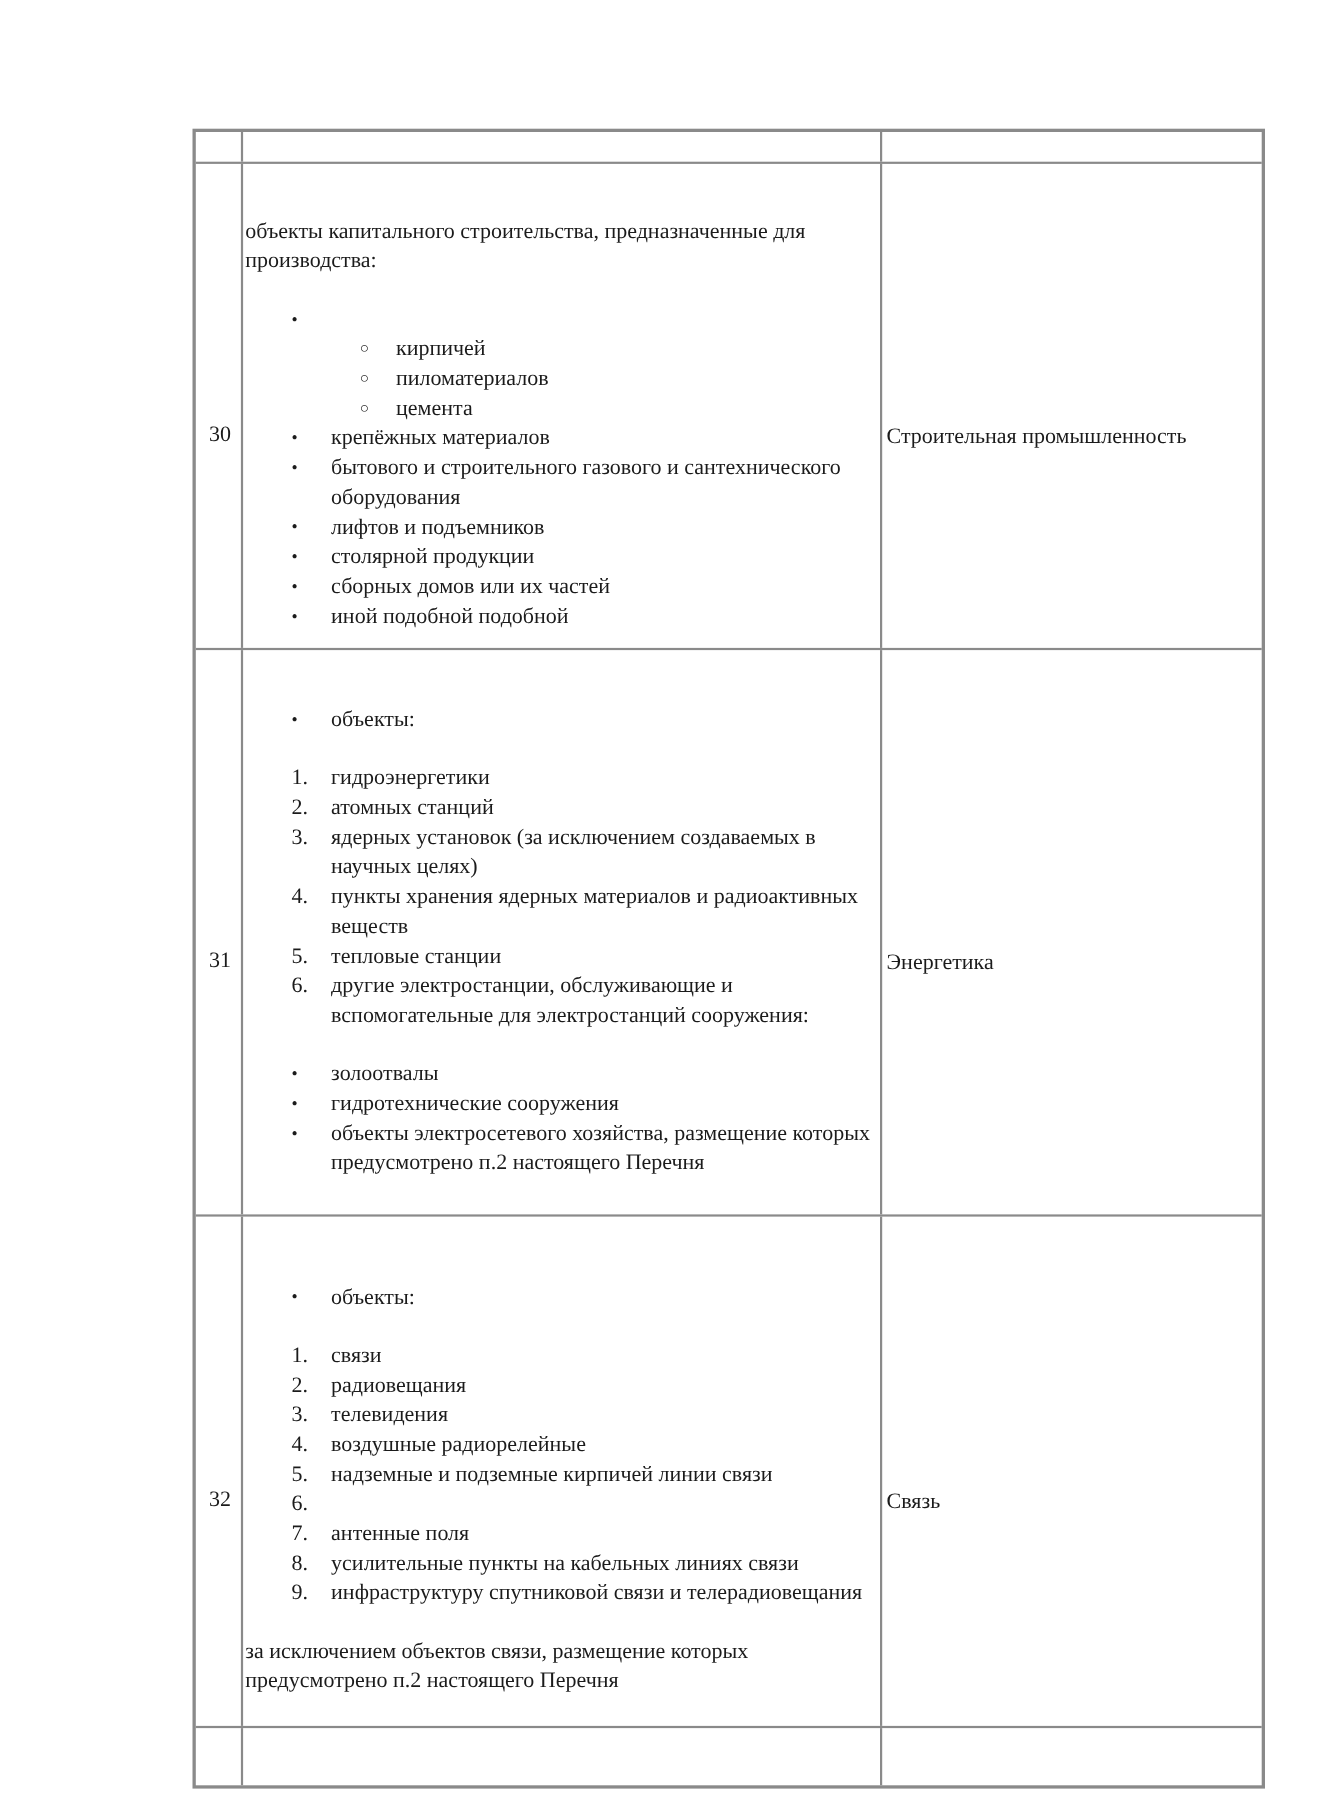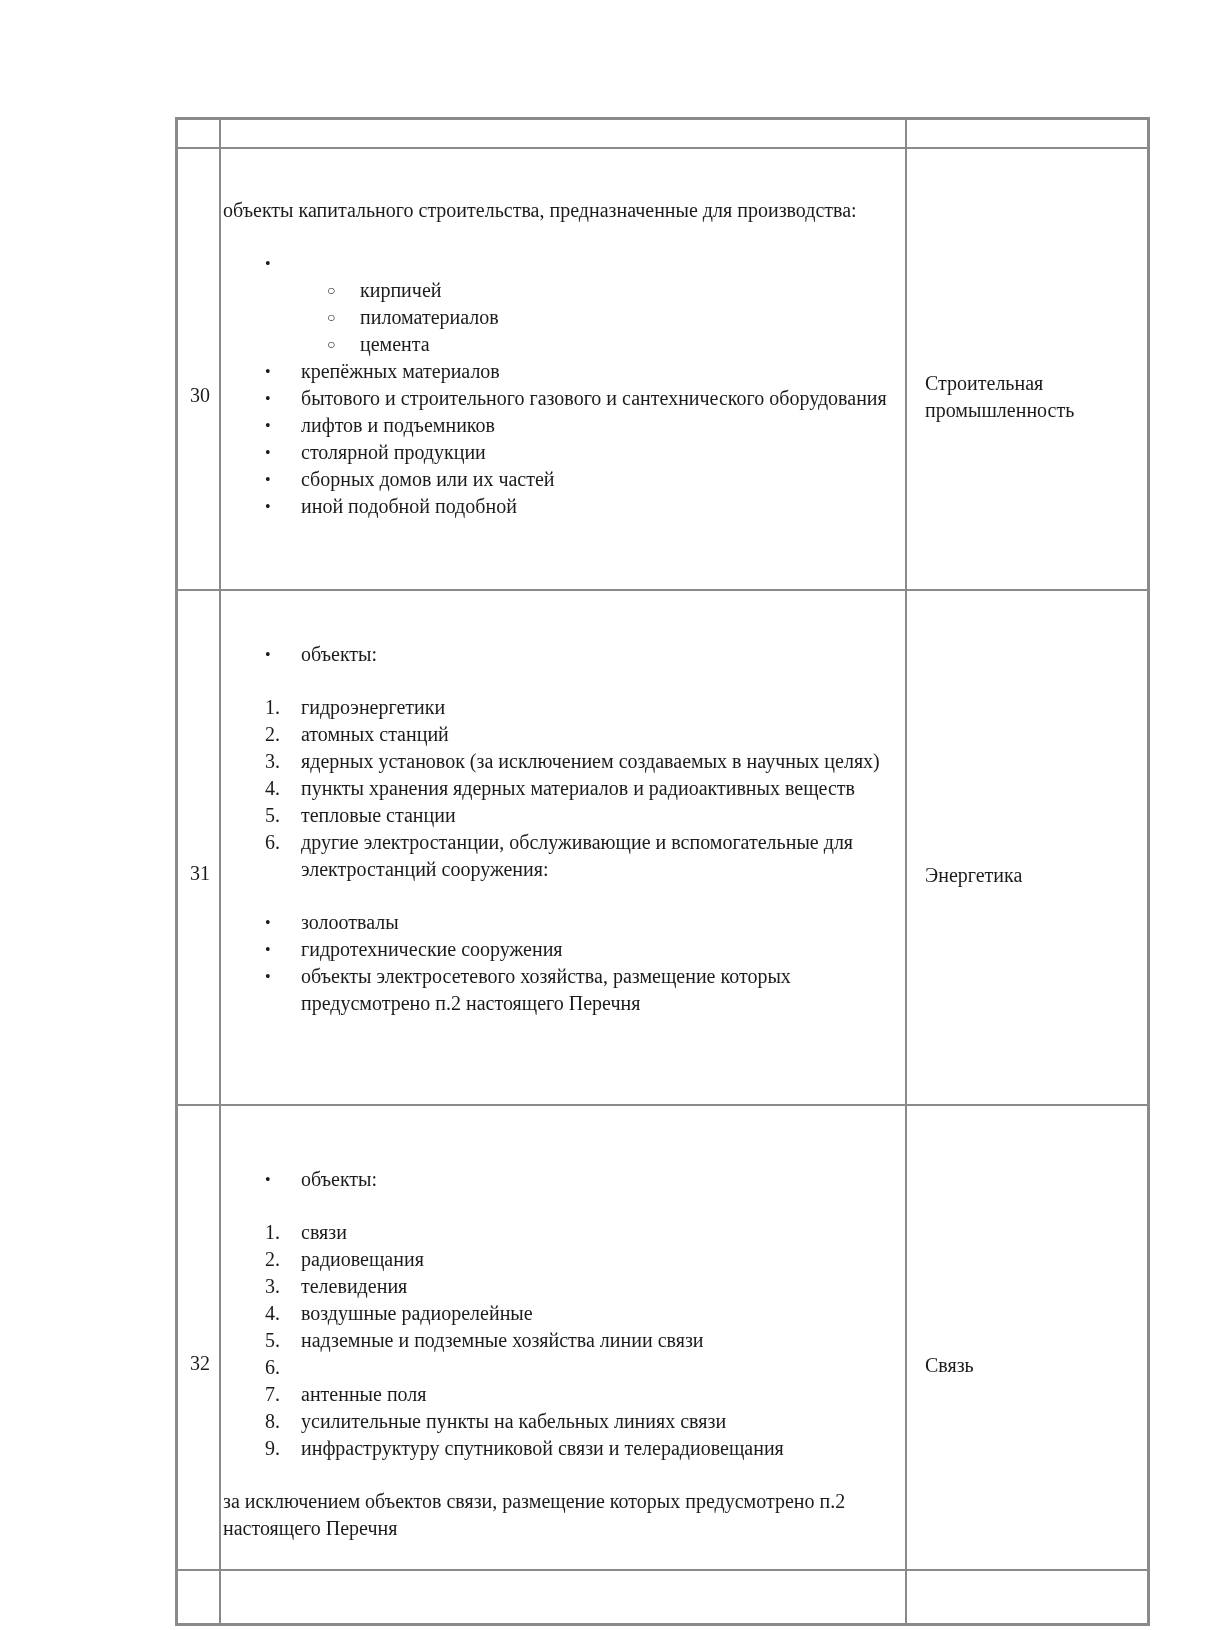--- a/index.html
+++ b/index.html
@@ -32,32 +32,32 @@
     width:43px;
     border-right:2px solid #8a8a8a;
     display:flex;
     align-items:center;
     justify-content:flex-start;
     font-size:20px;
     line-height:27px;
   }
   .c-num span{ transform:translateY(26px); padding-left:12px; }
   .c-main{
-    width:686px;
+    width:581px;
     border-right:2px solid #8a8a8a;
     padding:0 4px 0 2px;
     font-size:20px;
     line-height:27px;
   }
   .c-cat{
     flex:1;
     display:flex;
     flex-direction:column;
     justify-content:center;
-    padding-left:18px;
+    padding-left:4px;
     font-size:20px;
     line-height:27px;
   }
   .c-cat span{ transform:translateY(28px); display:block; }
   .row-30 .c-main{ padding-top:48px; }
   .row-31 .c-main{ padding-top:50px; }
   .row-32 .c-main{ padding-top:60px; }
   .row-spacer-top{ height:27px; }
   .row-30{ height:442px; }
   .row-31{ height:515px; }
@@ -220,21 +220,21 @@
             <div class="li">
               <span class="mk num">3.</span>
               <span class="tx">телевидения</span>
             </div>
             <div class="li">
               <span class="mk num">4.</span>
               <span class="tx">воздушные радиорелейные</span>
             </div>
             <div class="li">
               <span class="mk num">5.</span>
-              <span class="tx">надземные и подземные хозяйства линии связи</span>
+              <span class="tx">надземные и подземные кирпичей линии связи</span>
             </div>
             <div class="li">
               <span class="mk num">6.</span>
             </div>
             <div class="li">
               <span class="mk num">7.</span>
               <span class="tx">антенные поля</span>
             </div>
             <div class="li">
               <span class="mk num">8.</span>

